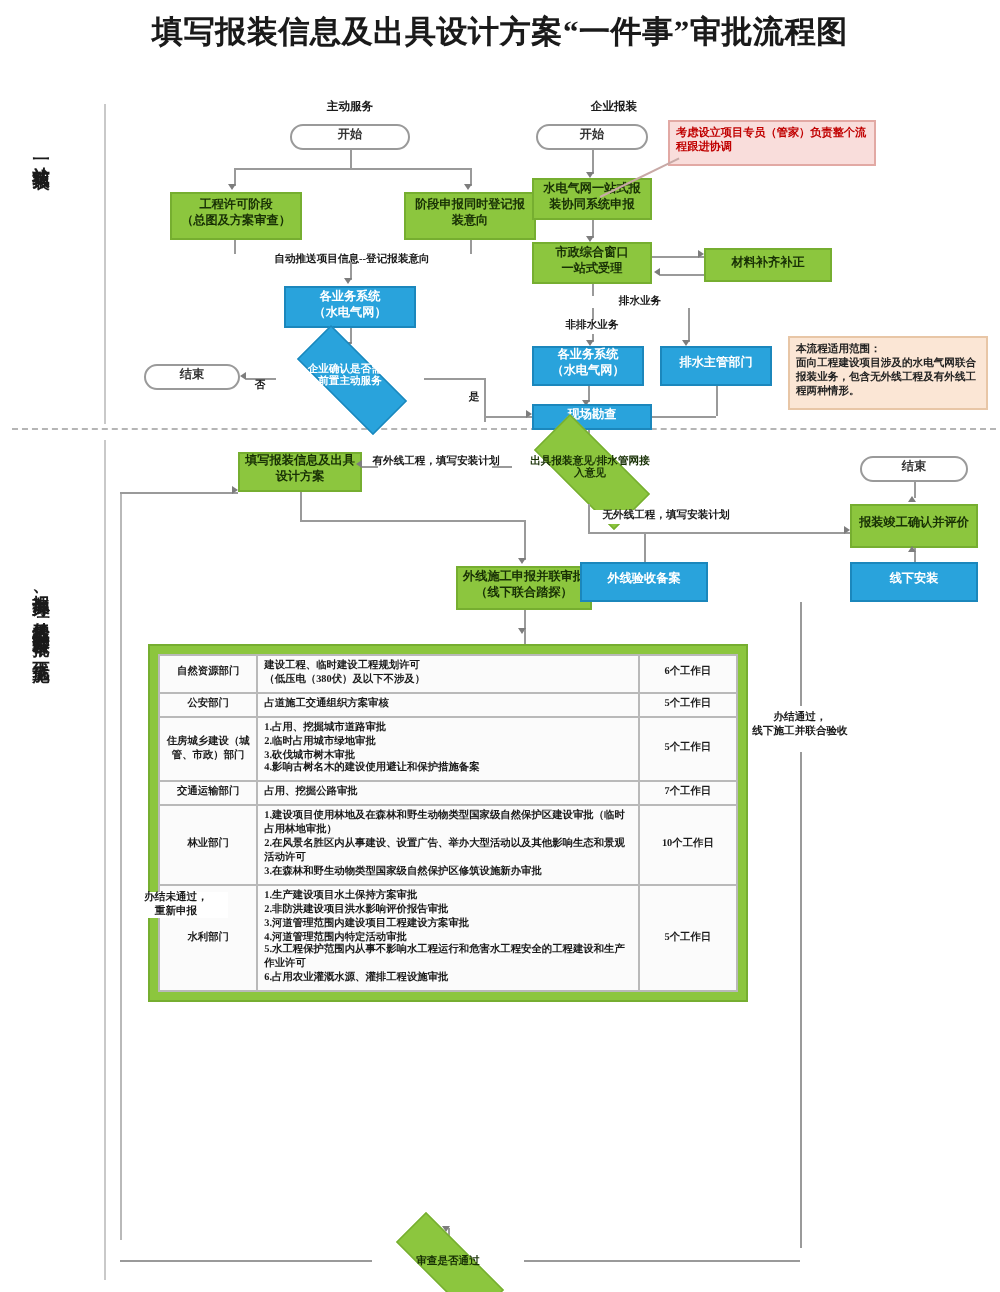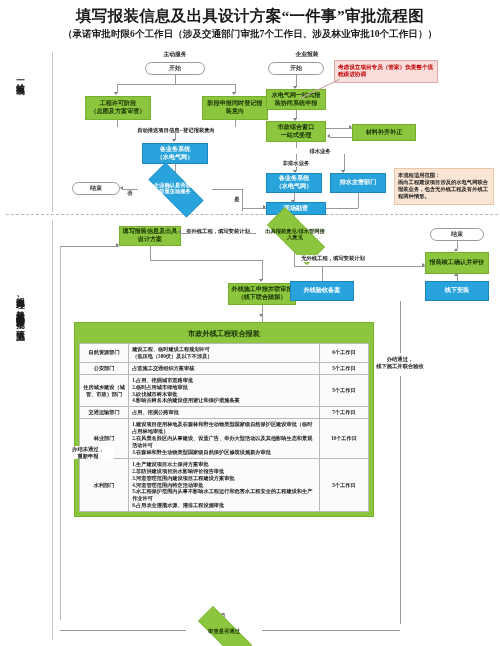--- a/index.html
+++ b/index.html
@@ -68,21 +68,20 @@
   td.c-item ol{margin:0;padding-left:0;list-style:none;}
   td.c-item li{margin:0;}
   .ctr{text-align:center;}
 </style>
 </head>
 <body>
 
 <div class="canvas">
 
   <div class="abs title">填写报装信息及出具设计方案“一件事”审批流程图</div>
-  <div class="abs subtitle">（承诺审批时限6个工作日（涉及交通部门审批7个工作日、涉及林业审批10个工作日））</div>
 
   <div class="abs sep-v" style="left:52px;top:52px;height:160px;"></div>
   <div class="abs dash-h" style="left:6px;top:214px;width:492px;"></div>
   <div class="abs sep-v" style="left:52px;top:220px;height:420px;"></div>
 
   <div class="abs vlabel" style="left:12px;top:75px;width:14px;">一站式报装</div>
   <div class="abs vlabel" style="left:12px;top:290px;width:14px;">报装办理、外线工程申报并联审批、线下施工</div>
 
   <div class="abs lbl" style="left:130px;top:51px;width:90px;">主动服务</div>
   <div class="abs lbl" style="left:262px;top:51px;width:90px;">企业报装</div>
@@ -212,21 +211,20 @@
   <div class="abs ln vline" style="left:262px;top:305px;height:10px;"></div>
   <div class="abs arr arr-d" style="left:259.4px;top:314px;"></div>
 
   <div class="abs node blue" style="left:290px;top:281px;width:64px;height:20px;">外线验收备案</div>
   <div class="abs node blue" style="left:425px;top:281px;width:64px;height:20px;">线下安装</div>
   <div class="abs ln vline" style="left:457px;top:274px;height:7px;"></div>
   <div class="abs arr arr-u" style="left:454.4px;top:273px;"></div>
   <div class="abs ln vline" style="left:322px;top:266px;height:15px;"></div>
 
   <div class="abs tblwrap" style="left:74px;top:322px;width:300px;">
-    <div class="tbl-title">市政外线工程联合报装</div>
     <table class="mt">
       <tbody id="tbody">
           <tr>
             <td class="c-dept">自然资源部门</td>
             <td class="c-item">
               <ol>
                 <li>建设工程、临时建设工程规划许可</li>
                 <li>（低压电（380伏）及以下不涉及）</li>
               </ol>
             </td>

